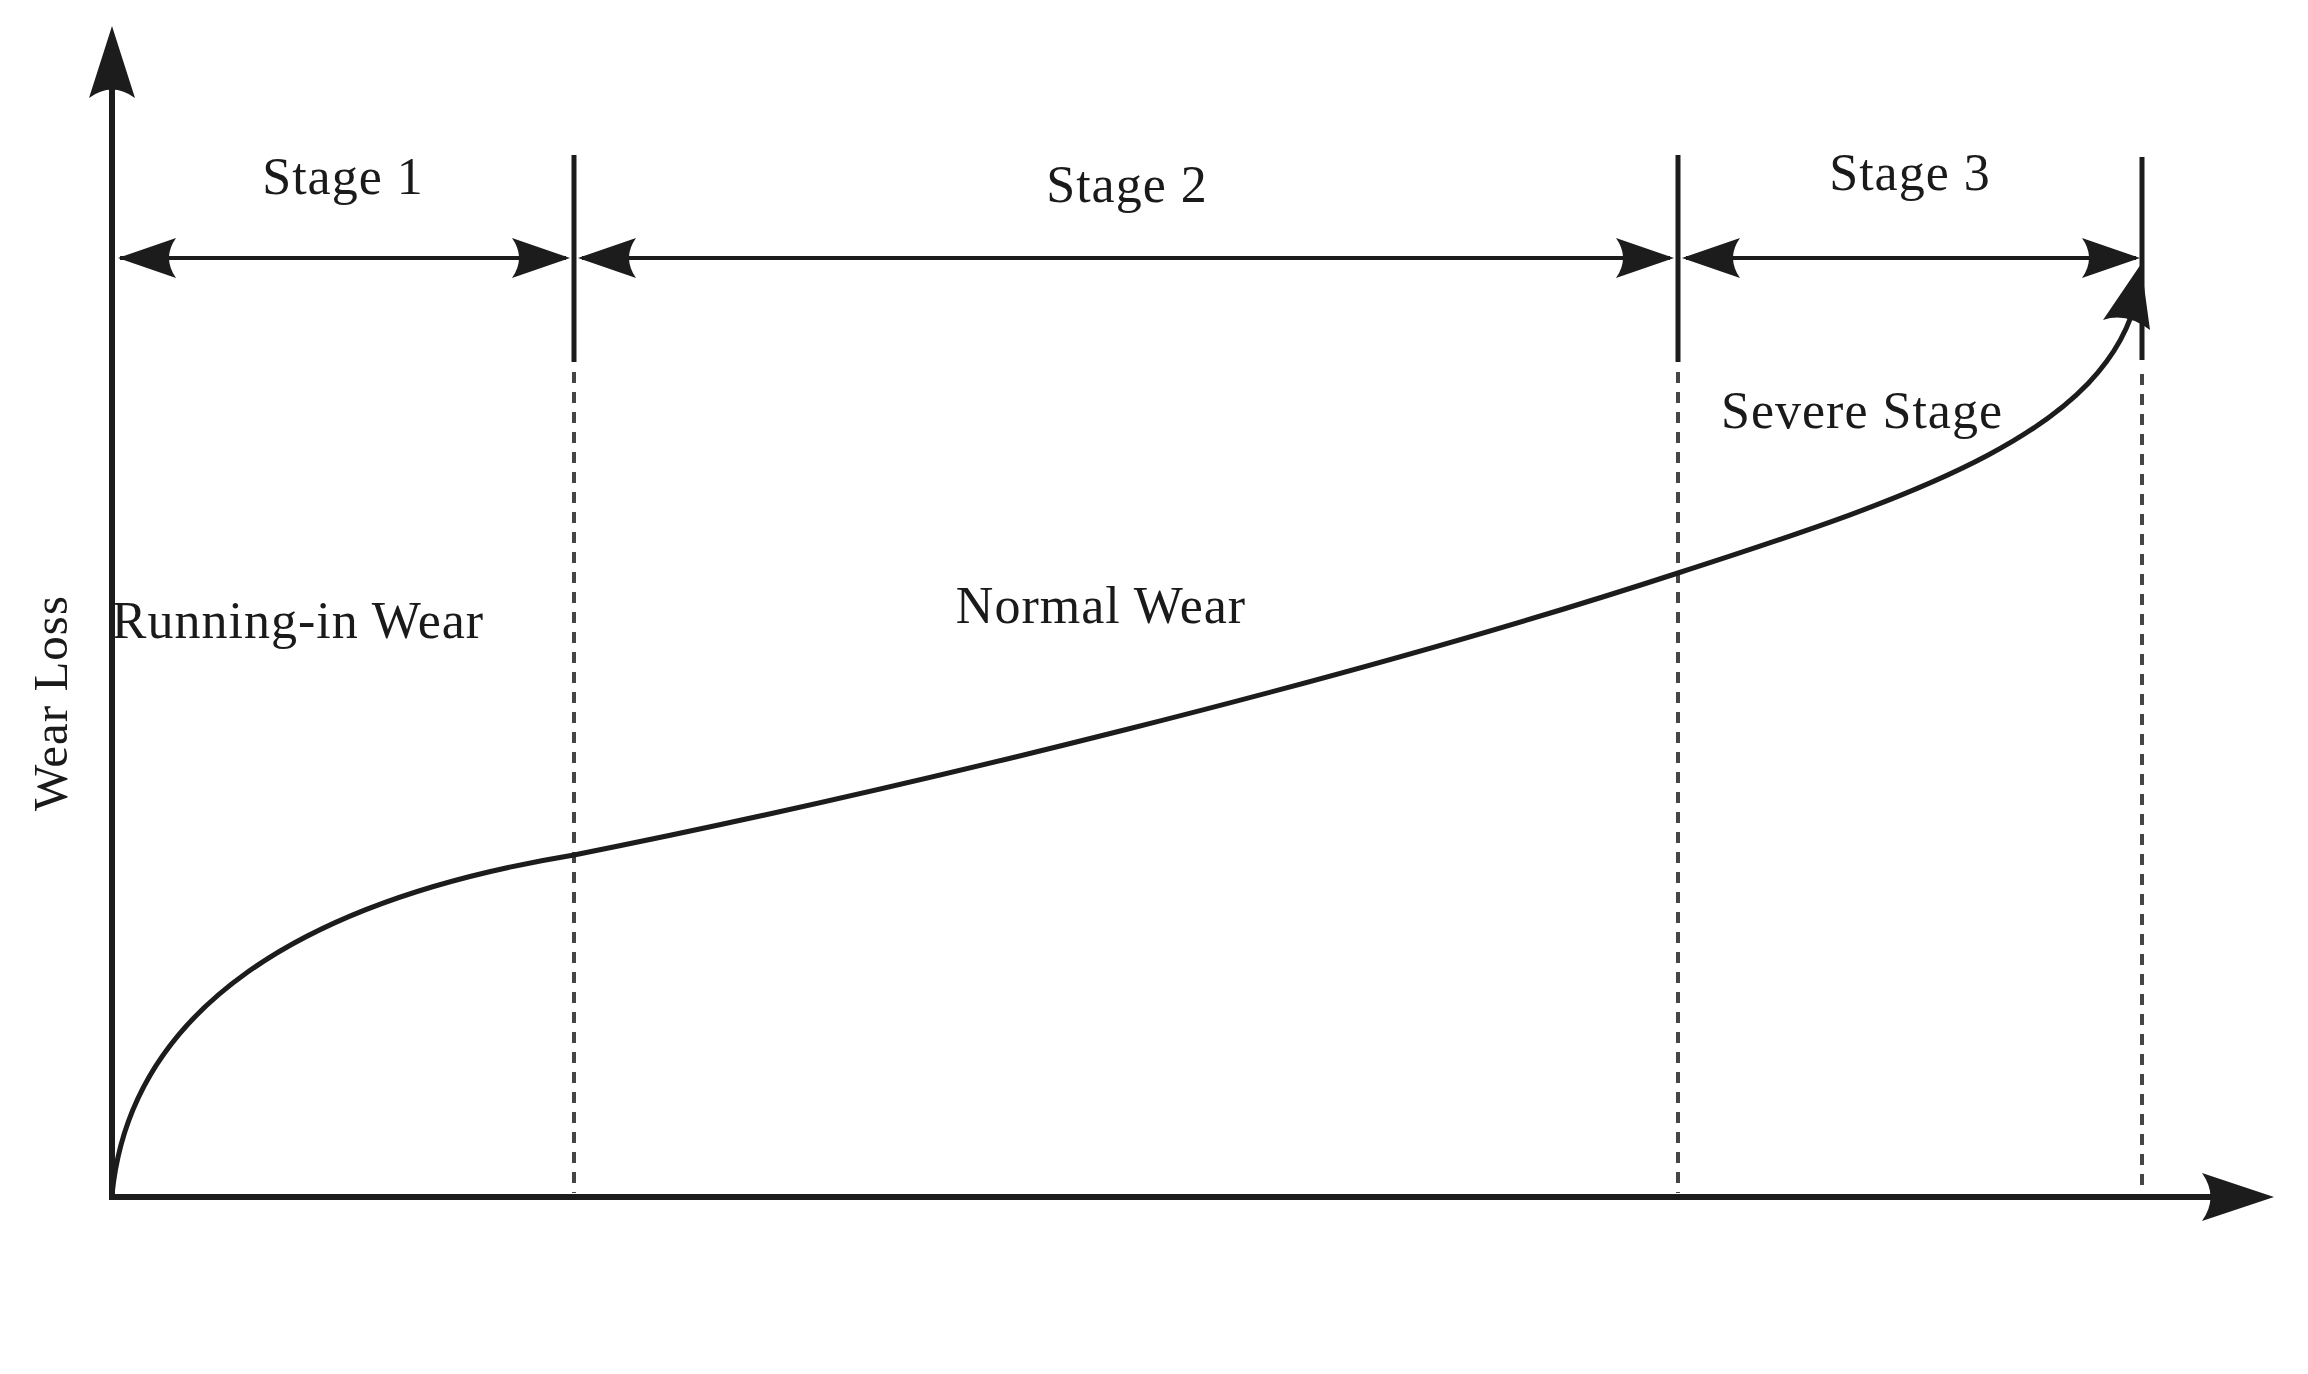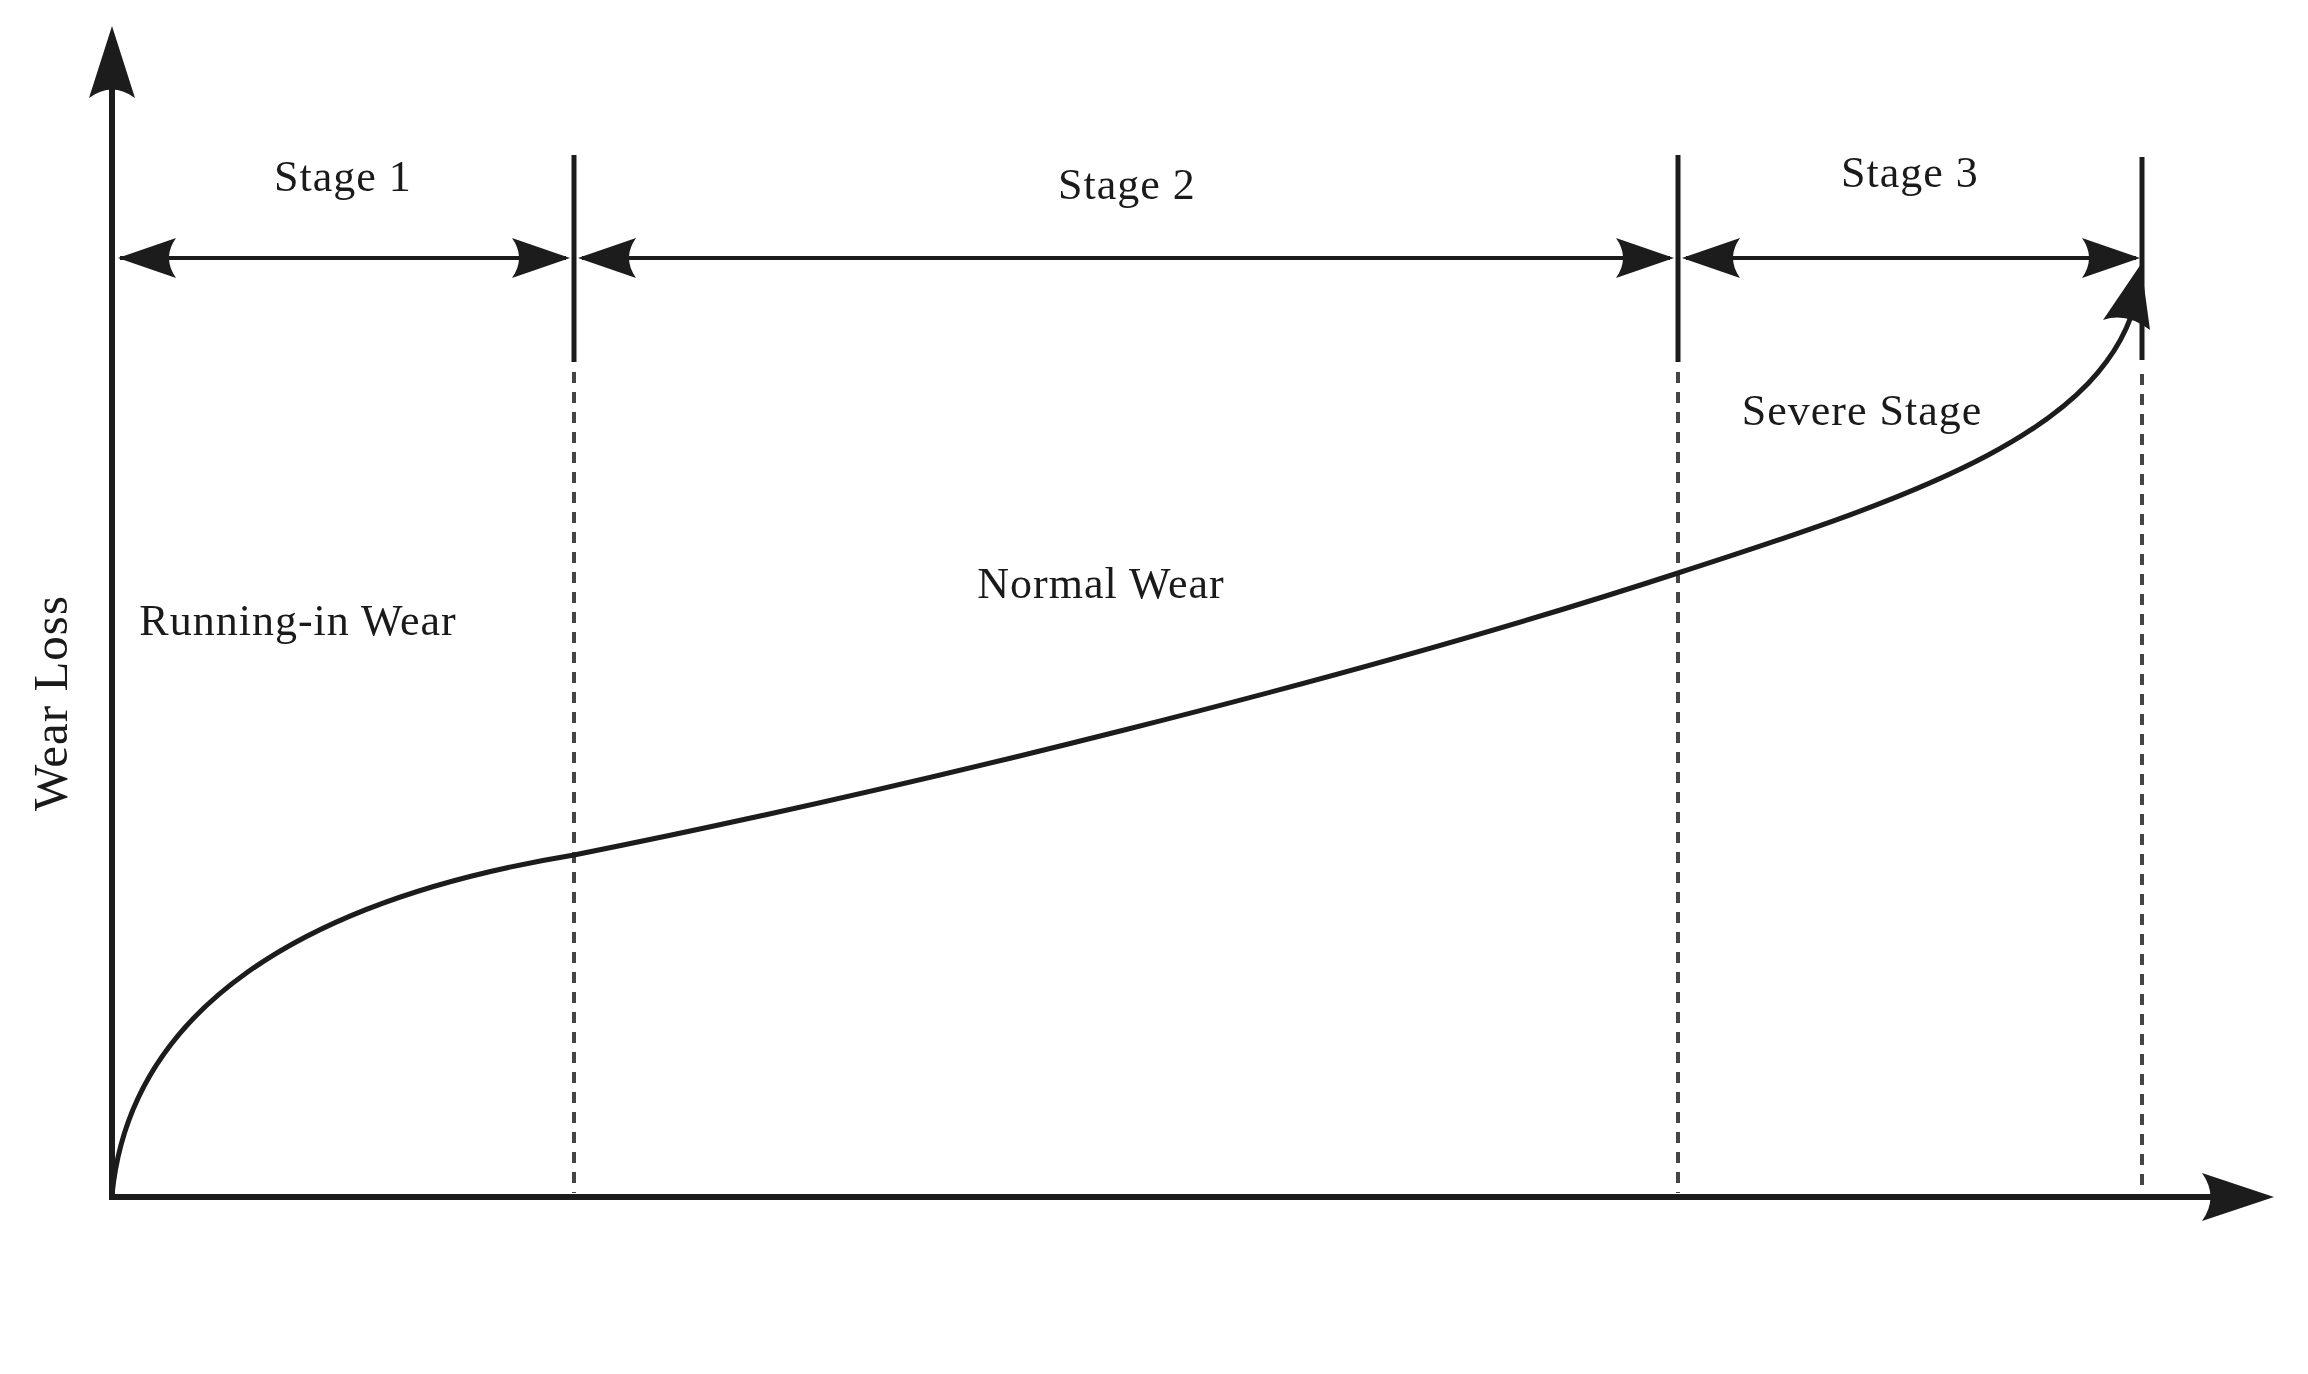--- a/index.html
+++ b/index.html
@@ -9,21 +9,21 @@
     background:#ffffff;
     font-family:"Liberation Serif","DejaVu Serif",serif;
     color:#1a1a1a;
     overflow:hidden;
   }
   .diagram-svg{position:absolute;left:0;top:0;}
   .label{
     position:absolute;
     transform:translate(-50%,-50%);
     white-space:nowrap;
-    font-size:44px;
+    font-size:52px;
     color:#1a1a1a;
     letter-spacing:1px;
   }
   .label.axis{font-size:49px;}
   .label.rot{transform:translate(-50%,-50%) rotate(-90deg);}
 </style>
 </head>
 <body>
 
 <div class="canvas">
@@ -60,18 +60,18 @@
              C900,790 1350,680 1678,573
              C1920,495 2110,430 2138,292" fill="none" stroke="#1c1c1c" stroke-width="5"></path>
     <path d="M2141,264 L2150,330 Q2126,312 2103,320 Z" fill="#1c1c1c"></path>
   </svg>
 
   <div class="label" style="left:343px;  top:176px;">Stage 1</div>
   <div class="label" style="left:1127px; top:176px;margin-top:8px;">Stage 2</div>
   <div class="label" style="left:1910px; top:172px;">Stage 3</div>
 
   <div class="label" style="left:298px;  top:620px;">Running-in Wear</div>
-  <div class="label" style="left:1101px; top:583px;">Normal Wear</div>
+  <div class="label" style="left:1101px; top:605px;">Normal Wear</div>
   <div class="label" style="left:1862px; top:410px;">Severe Stage</div>
 
   <div class="label axis rot" style="left:50px; top:703px;">Wear Loss</div>
 
 </div>
 
 </body></html>

